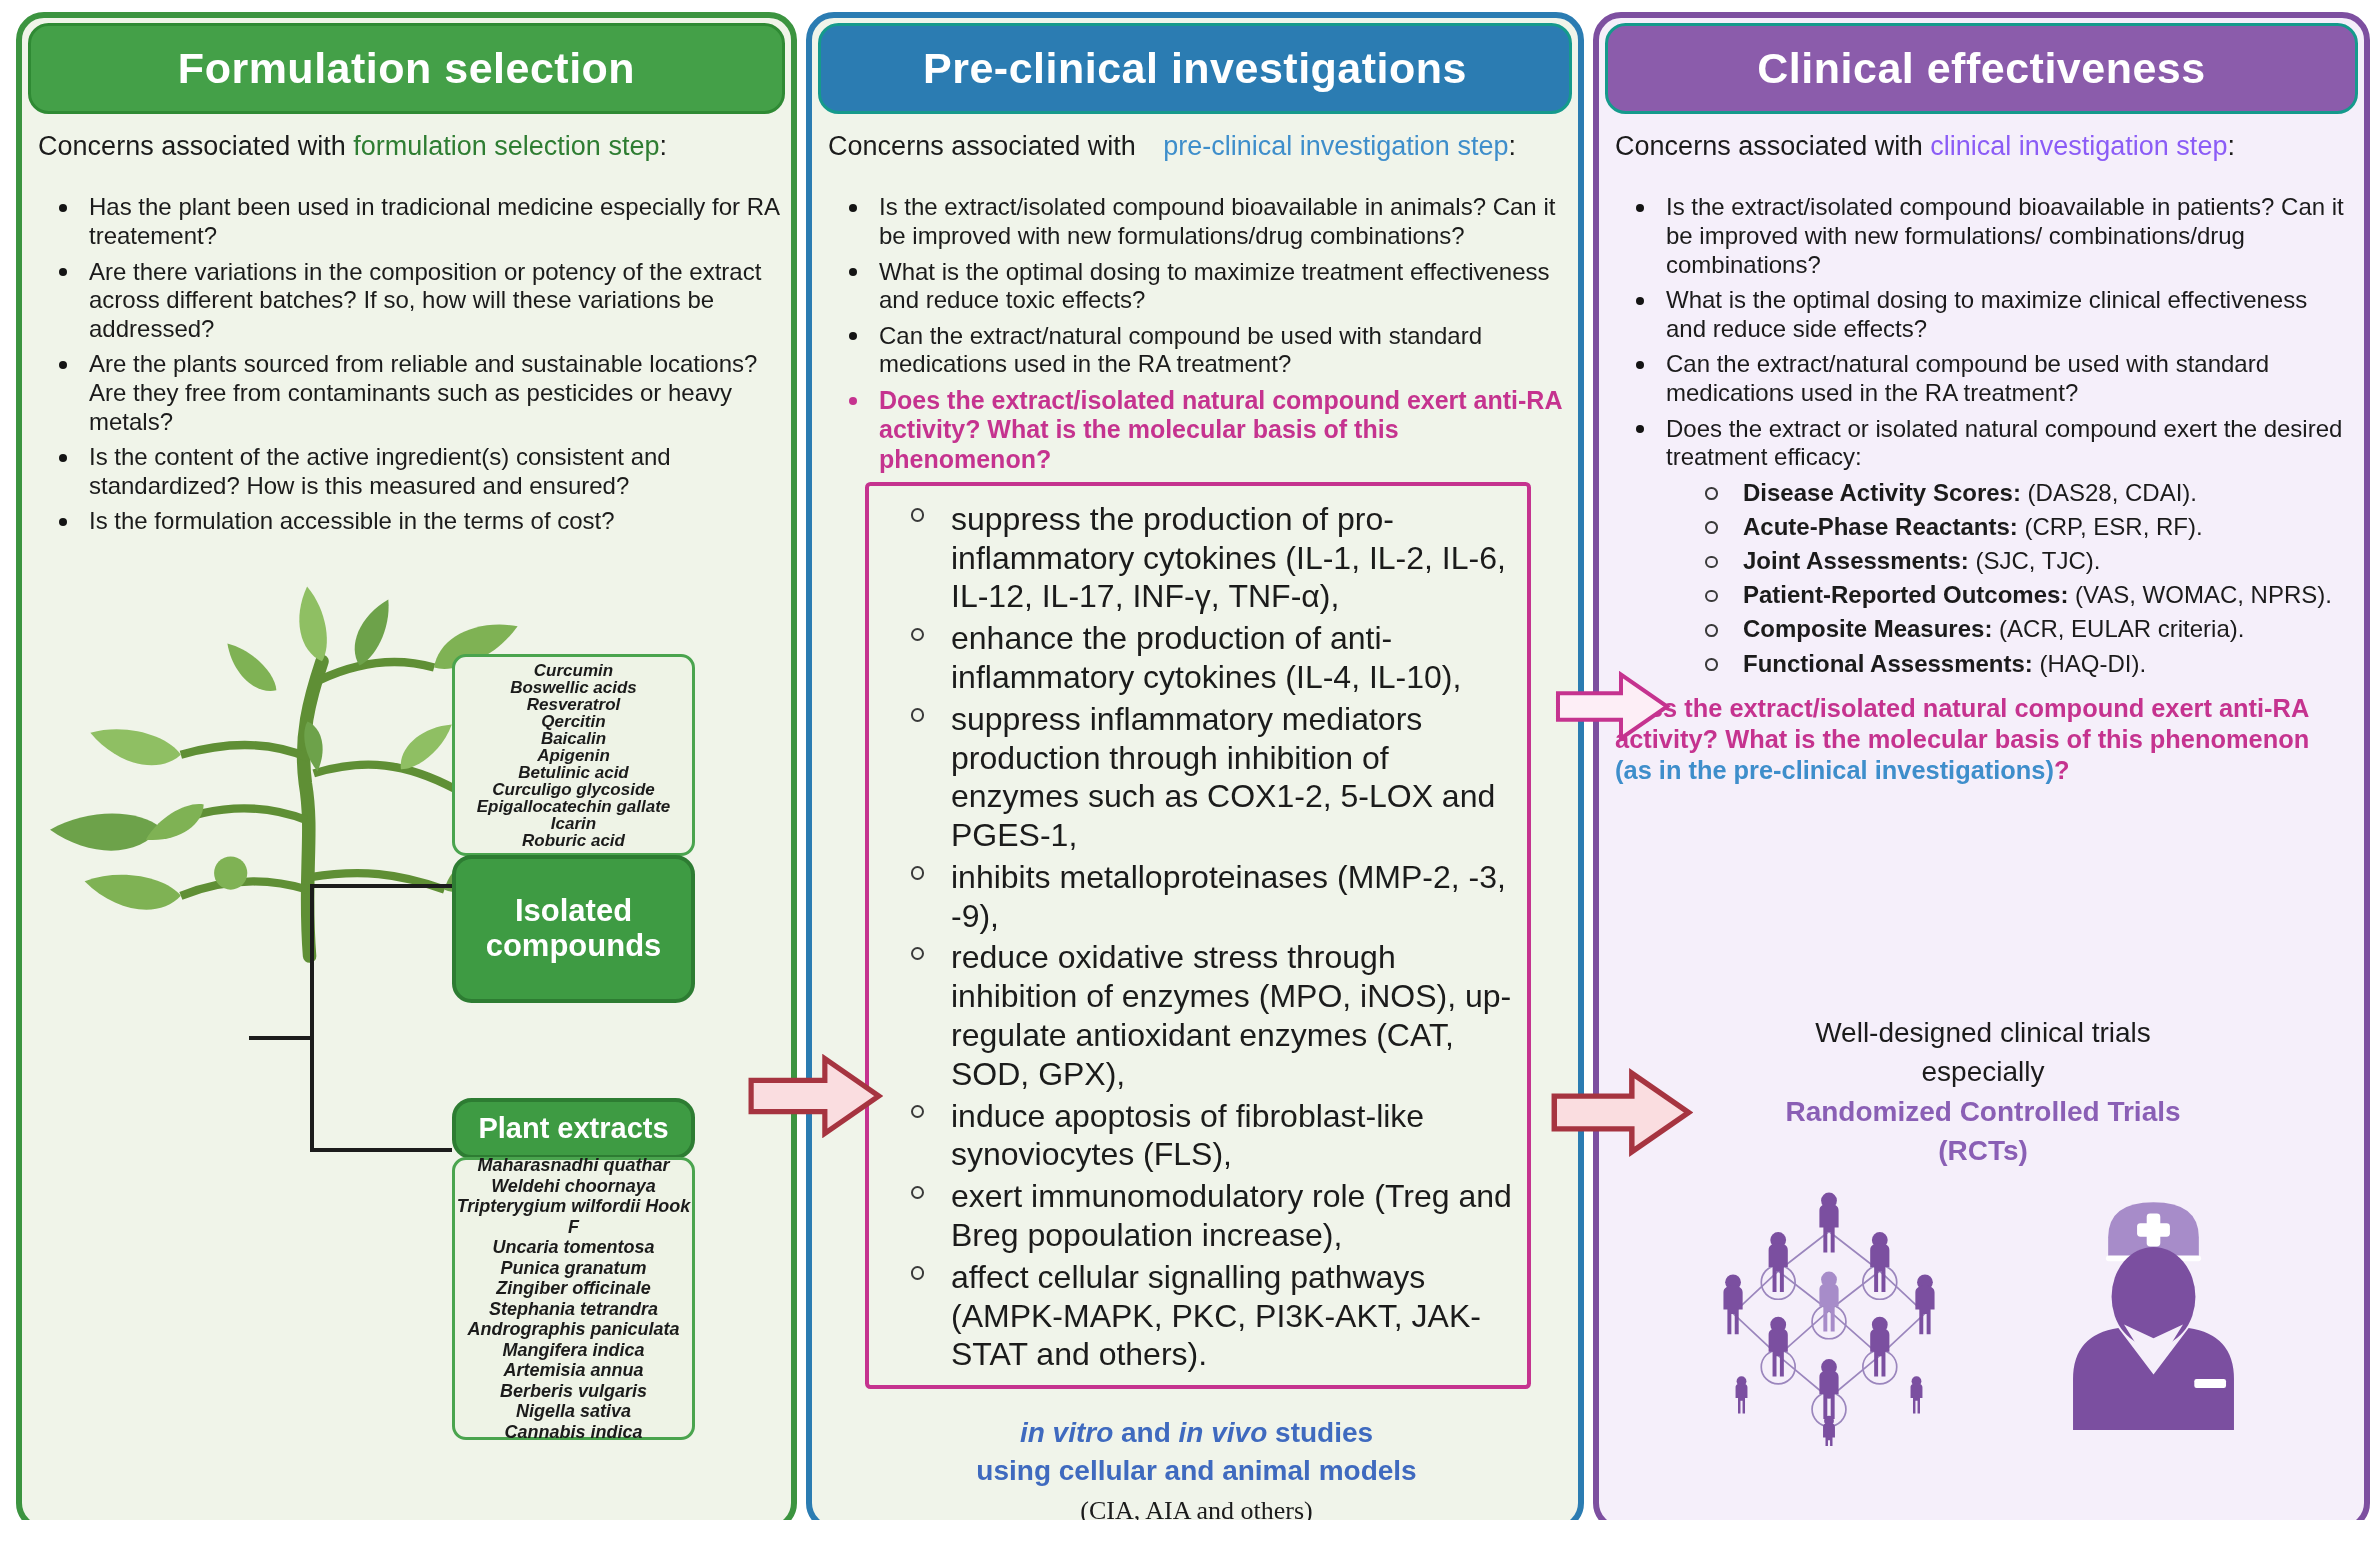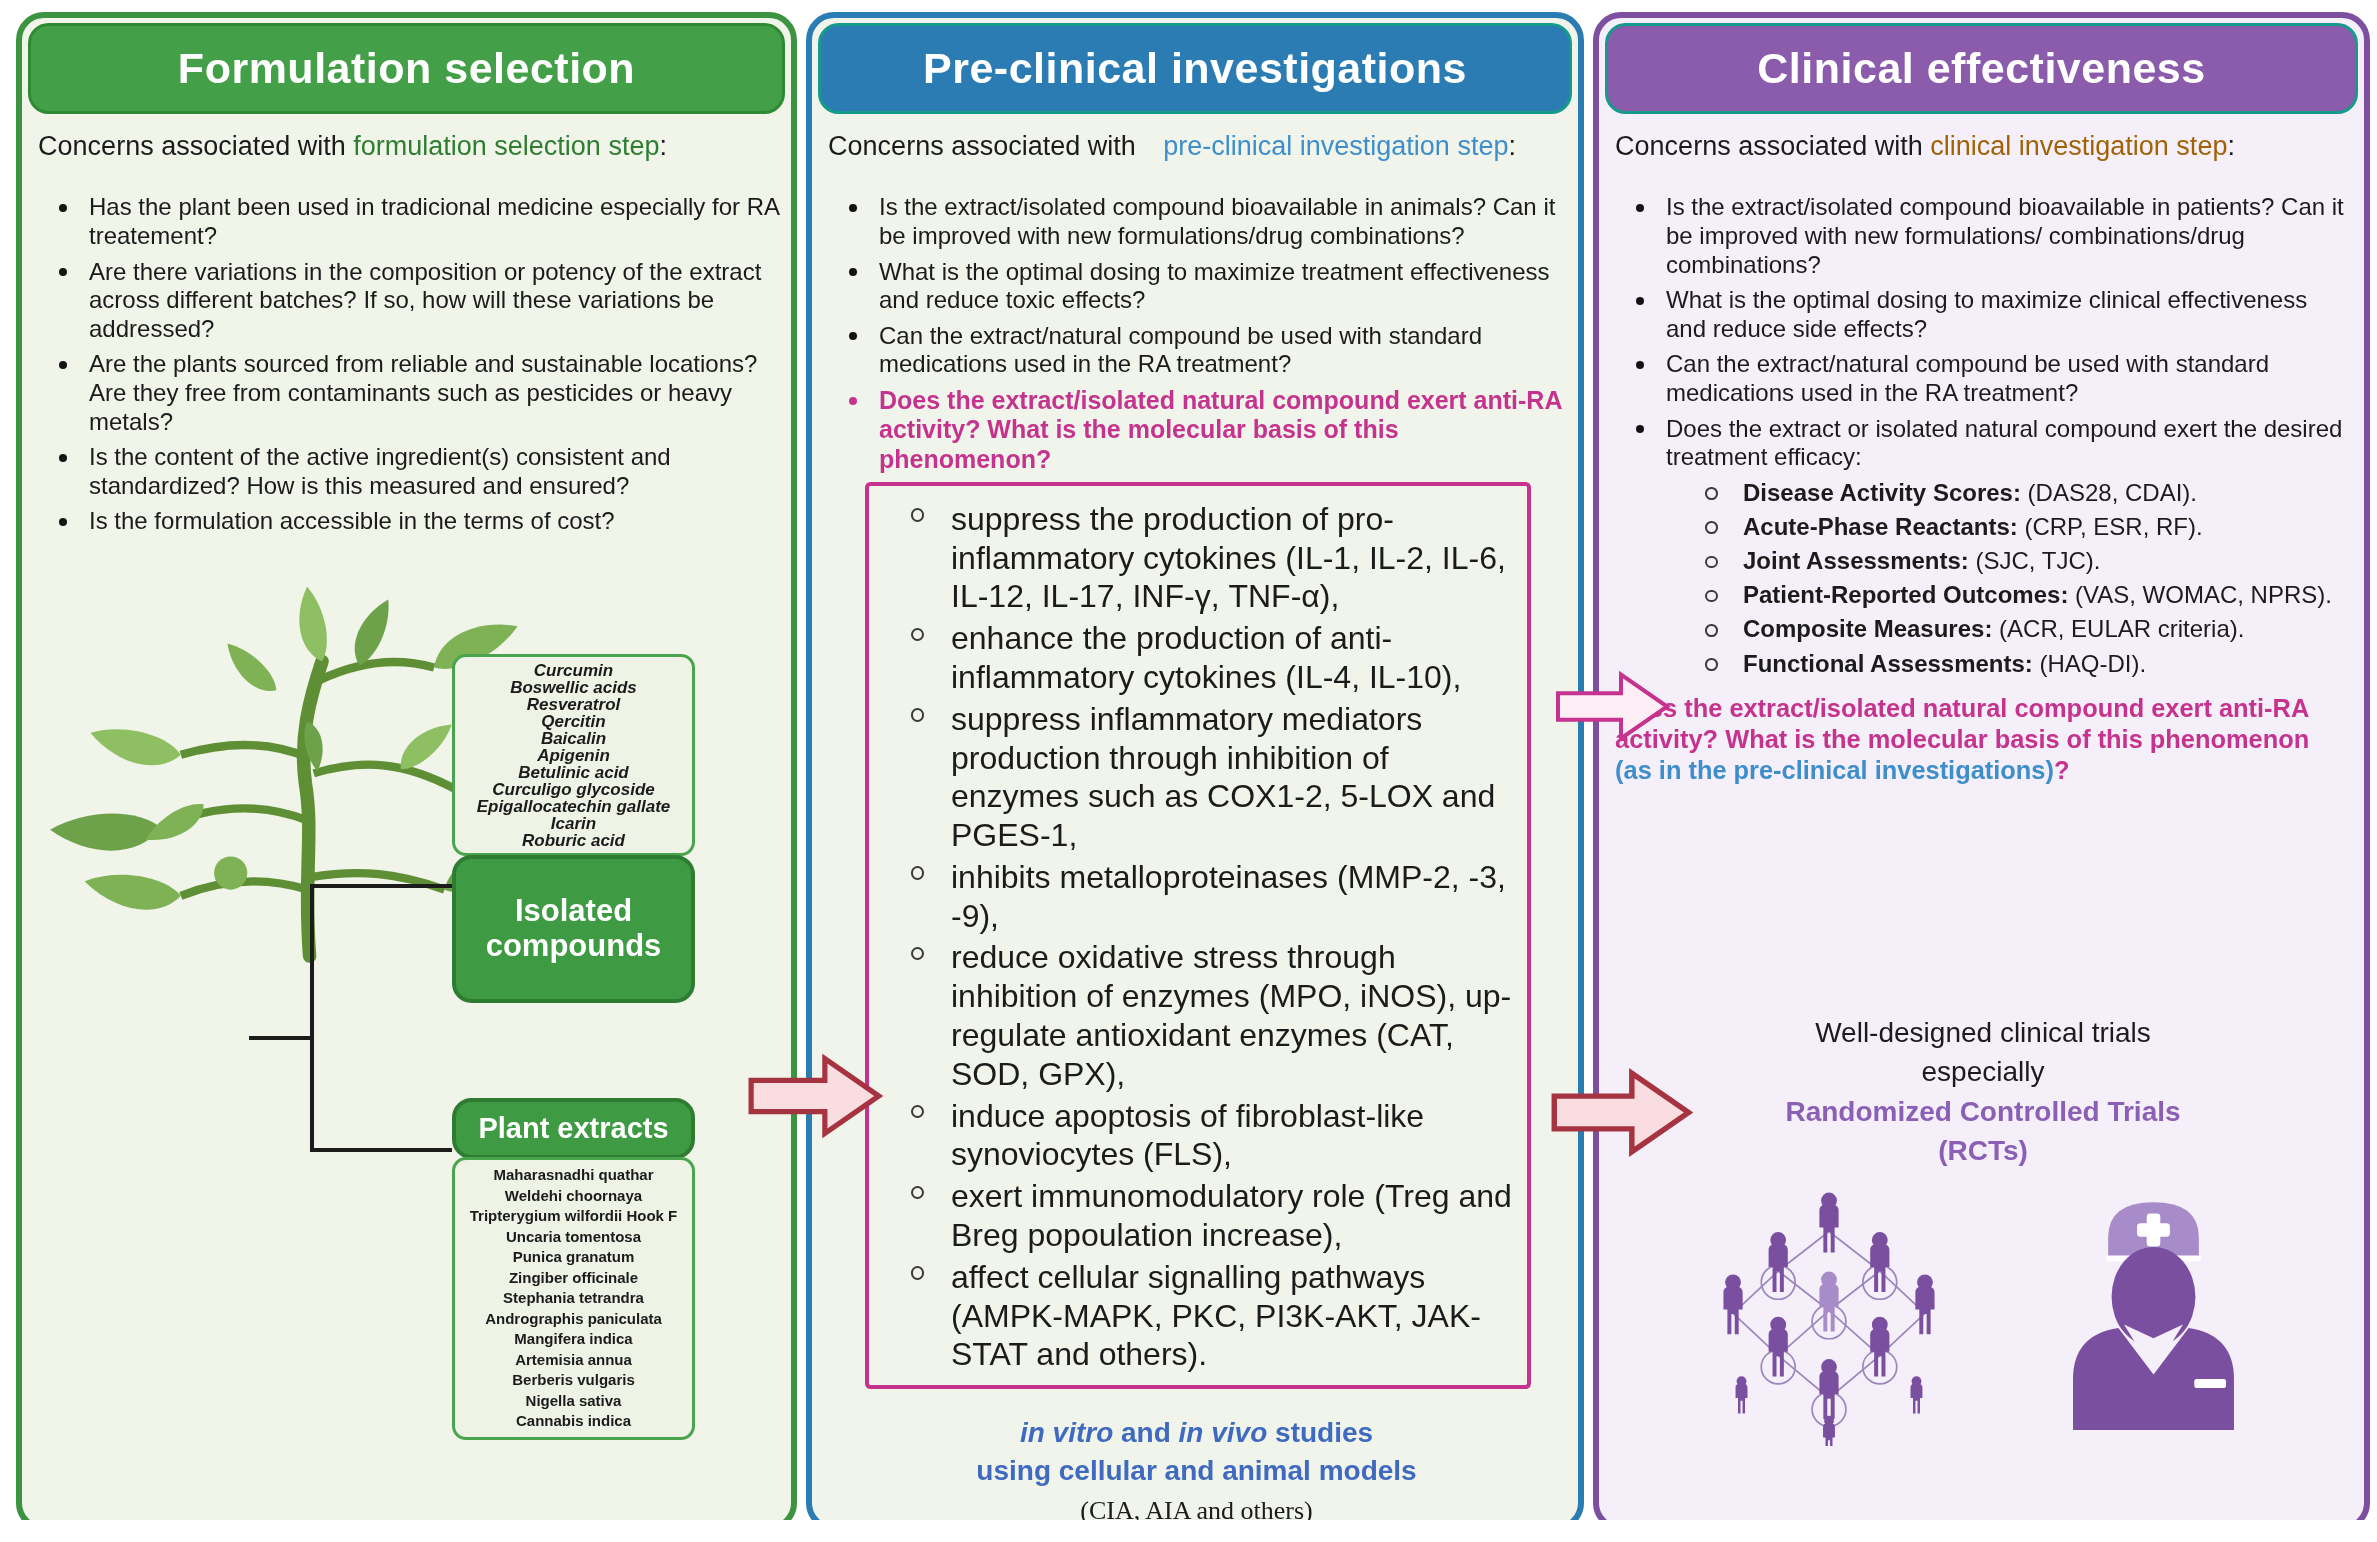--- a/index.html
+++ b/index.html
@@ -17,21 +17,21 @@
               color:#ffffff;font-weight:bold;font-size:43px;letter-spacing:0.5px;}
   .hdr-green{background:#44a048;border:3.2px solid #2f8a34;}
   .hdr-blue{background:#2b7cb2;border:3.2px solid #159a8c;}
   .hdr-purple{background:#8b5cab;border:3.2px solid #159a8c;}
 
   .content{position:absolute;top:108px;left:0;right:0;bottom:7.6px;padding:0 12px 0 15px;}
 
   .concerns{font-size:27px;font-weight:normal;margin:5.4px 0 31px 1.1px;line-height:1.15;}
   .hl-green{color:#2e7d32;}
   .hl-blue{color:#3e8ecb;margin-left:20px;}
-  .hl-purple{color:#a16207;}
+  .hl-purple{color:#8b5cf6;}
 
   ul.bullets{list-style:none;margin:0;padding:0;}
   ul.bullets li{position:relative;padding-left:52px;font-size:24px;line-height:1.20;margin-bottom:6.5px;}
   ul.bullets li::before{content:"";position:absolute;left:21.6px;top:10.8px;width:8px;height:8px;border-radius:50%;background:#141414;}
 
   .bullet-magenta{position:relative;padding-left:52px;font-size:25px;line-height:1.18;
                   font-weight:bold;color:#c5338f;margin-top:2.2px;}
   .bullet-magenta::before{content:"";position:absolute;left:21.6px;top:10.8px;width:8px;height:8px;border-radius:50%;background:#c5338f;}
 
   
@@ -46,21 +46,21 @@
             background:#eef3e6;display:flex;flex-direction:column;align-items:center;justify-content:center;}
   .list-box ul{list-style:none;margin:0;padding:0;text-align:center;}
   .green-label{position:absolute;left:415px;width:243px;box-sizing:border-box;background:#3e9b43;border:4.3px solid #2d7c32;
                border-radius:19.5px;display:flex;align-items:center;justify-content:center;text-align:center;
                color:#fff;font-weight:bold;line-height:1.12;}
   #iso-list{top:86px;height:202px;}
   #iso-list li{font-size:17px;font-weight:bold;font-style:italic;line-height:17px;}
   #iso-label{top:287px;height:148px;font-size:31px;}
   #ext-label{top:530px;height:61px;font-size:29px;}
   #ext-list{top:589px;height:283px;}
-  #ext-list li{font-size:15px;font-weight:bold;line-height:20.5px;}
+  #ext-list li{font-size:18px;font-weight:bold;font-style:italic;line-height:20.5px;}
 
   
   .mech-box{box-sizing:border-box;width:666px;margin:7.6px 0 0 38px;border:4.9px solid #c5338f;border-radius:5.4px;
             padding:14px 5.4px 7.6px 0;}
   ul.mech{list-style:none;margin:0;padding:0;}
   ul.mech li{position:relative;padding-left:82px;font-size:32px;line-height:1.21;margin-bottom:3.2px;}
   ul.mech li::before{content:"";position:absolute;left:42px;top:8.6px;width:9.2px;height:9.2px;border-radius:50%;
                      border:2.7px solid #3a3a3a;background:transparent;}
   .studies{margin-top:25px;text-align:center;line-height:1.35;}
   .studies .blue-line{color:#3f6abf;font-weight:bold;font-size:28px;}

